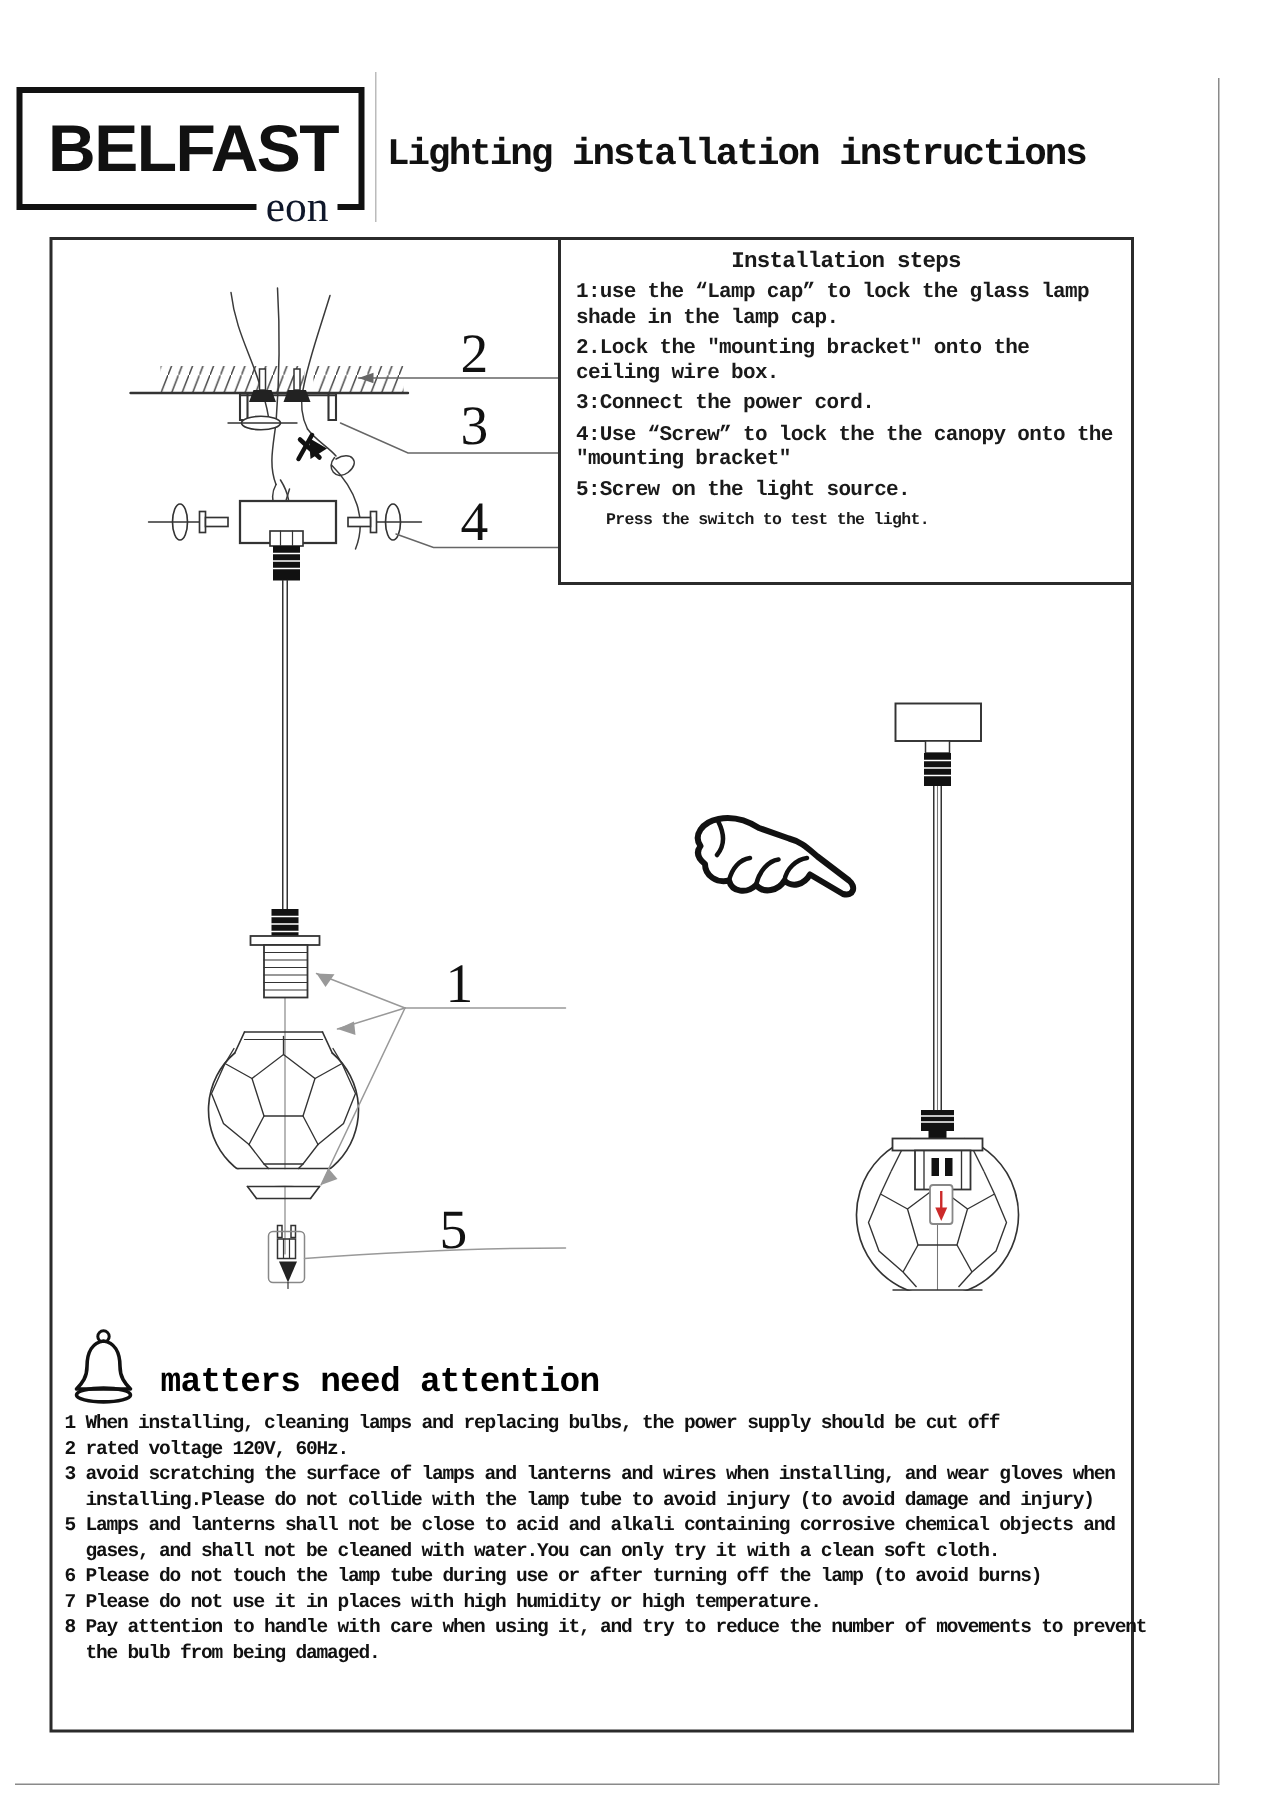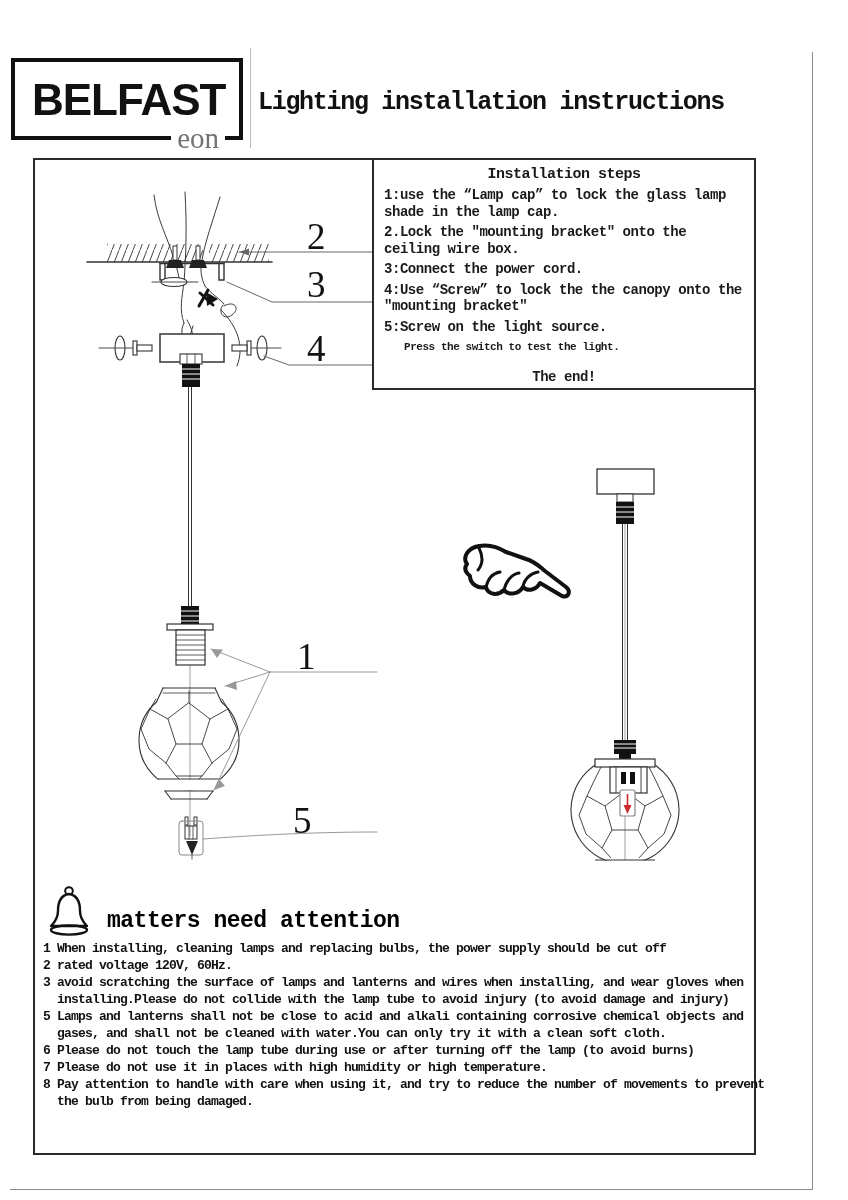--- a/index.html
+++ b/index.html
@@ -5,21 +5,21 @@
   html,body{margin:0;padding:0;background:#fff;}
   .page{position:relative;width:848px;height:1200px;background:#fff;overflow:hidden;
         font-family:"Liberation Mono","DejaVu Sans Mono",monospace;color:#1a1a1a;}
 
   
   .logo-box{position:absolute;left:11px;top:58px;width:224px;height:74px;
             border:4px solid #111;}
   .brand{position:absolute;left:17px;top:16px;font-family:"Liberation Sans","DejaVu Sans",sans-serif;
          font-weight:bold;font-size:44px;letter-spacing:-1px;color:#111;line-height:1;}
   .brand-sub{position:absolute;right:14px;bottom:-17px;background:#fff;padding:0 6px;
-             font-family:"Liberation Serif","DejaVu Serif",serif;font-size:29px;line-height:1;color:#737373;}
+             font-family:"Liberation Serif","DejaVu Serif",serif;font-size:29px;line-height:1;color:#0f172a;}
   .header-sep{position:absolute;left:250px;top:48px;width:1px;height:100px;background:#bbb;}
   .page-title{position:absolute;left:258px;top:88px;width:500px;font-size:25px;font-weight:bold;
               letter-spacing:-1.3px;white-space:nowrap;color:#111;}
 
   
   .page-border-right{position:absolute;left:812px;top:52px;width:1px;height:1137px;background:#8a8a8a;}
   .page-border-bottom{position:absolute;left:10px;top:1189px;width:803px;height:1px;background:#8a8a8a;}
 
   
   .main-box{position:absolute;left:33px;top:158px;width:723px;height:997px;
@@ -292,21 +292,20 @@
     </svg>
 
     <div class="steps-panel">
       <div class="steps-title">Installation steps</div>
       <p class="step-line">1:use the “Lamp cap”  to lock the glass lamp shade in the lamp cap.</p>
       <p class="step-line">2.Lock the "mounting bracket" onto the ceiling wire box.</p>
       <p class="step-line">3:Connect the power cord.</p>
       <p class="step-line">4:Use “Screw”  to lock the  the canopy onto the "mounting bracket"</p>
       <p class="step-line">5:Screw on the light source.</p>
       <p class="steps-note">Press the switch to test the light.</p>
-      <p class="steps-end">The end!</p>
     </div>
 
     <div class="callout co1">1</div>
     <div class="callout co2">2</div>
     <div class="callout co3">3</div>
     <div class="callout co4">4</div>
     <div class="callout co5">5</div>
 
     <div class="attention-head">
       <svg width="48" height="56" viewBox="0 0 48 56">

